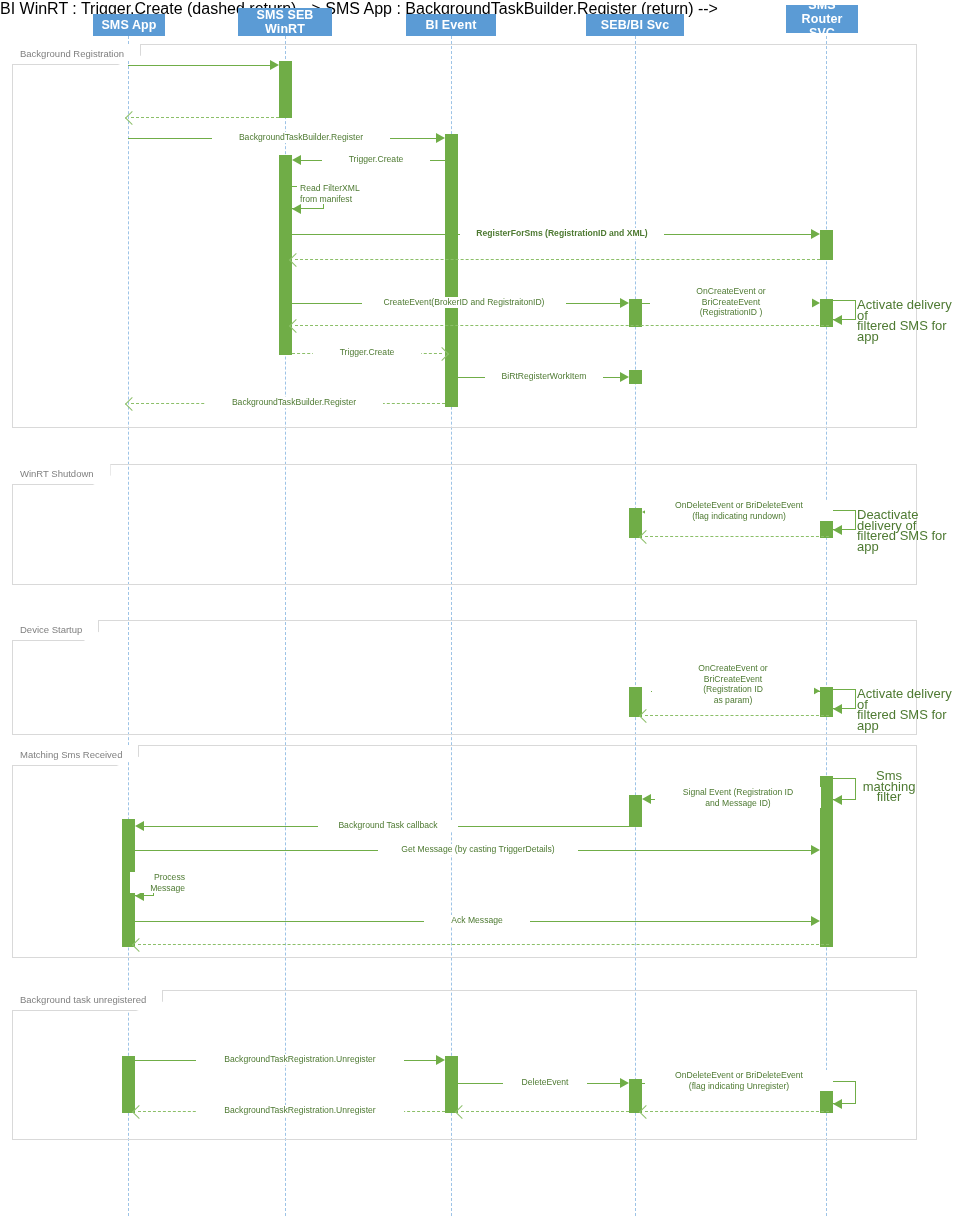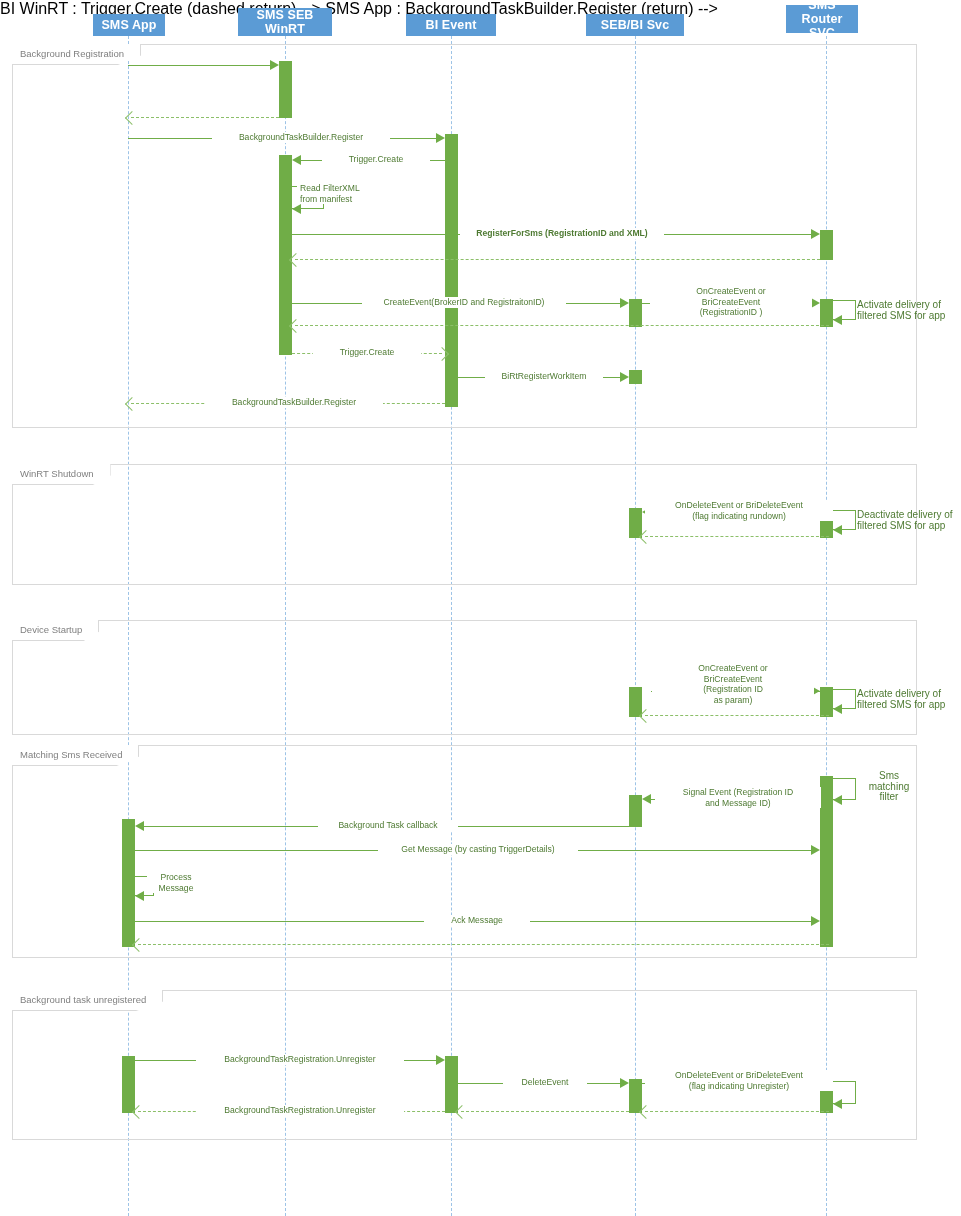--- a/index.html
+++ b/index.html
@@ -106,21 +106,21 @@
     font-size:8.6px;
     line-height:10.5px;
     text-align:center;
     white-space:pre-line;
     background:#ffffff;
     padding:0 3px;
   }
   .note-label{
     position:absolute;
     color:#4E7A32;
-    font-size:10px;
+    font-size:13px;
     line-height:10.5px;
     text-align:center;
     white-space:pre-line;
   }
   
   .selfmsg{
     position:absolute;
     border:1.4px solid #70AD47;
     border-left:none;
     box-sizing:border-box;
@@ -309,21 +309,21 @@
   <div class="msg-label" style="left:318px;top:820px;width:134px;">Background Task callback</div>
 
   
   <div class="msg-line" style="left:135px;top:850px;width:676px;"></div>
   <div class="arrow solid-r" style="left:811px;top:845px;"></div>
   <div class="msg-label" style="left:378px;top:844px;width:194px;">Get Message (by casting TriggerDetails)</div>
 
   
   <div class="selfmsg" style="left:135px;top:876px;width:19px;height:20px;border-top:1.4px solid #70AD47;border-bottom:1.4px solid #70AD47;border-right:1.4px solid #70AD47;"></div>
   <div class="arrow solid-l" style="left:135px;top:891px;"></div>
-  <div class="msg-label" style="left:147px;top:872px;width:52px;text-align:center;">Process
+  <div class="msg-label" style="left:130px;top:872px;width:52px;text-align:right;">Process
 Message</div>
 
   
   <div class="msg-line" style="left:135px;top:921px;width:676px;"></div>
   <div class="arrow solid-r" style="left:811px;top:916px;"></div>
   <div class="msg-label" style="left:424px;top:915px;width:100px;">Ack Message</div>
 
   
   <div class="msg-line dashed" style="left:138px;top:944px;width:691px;"></div>
   <div class="arrow open-l" style="left:134px;top:940px;"></div>

